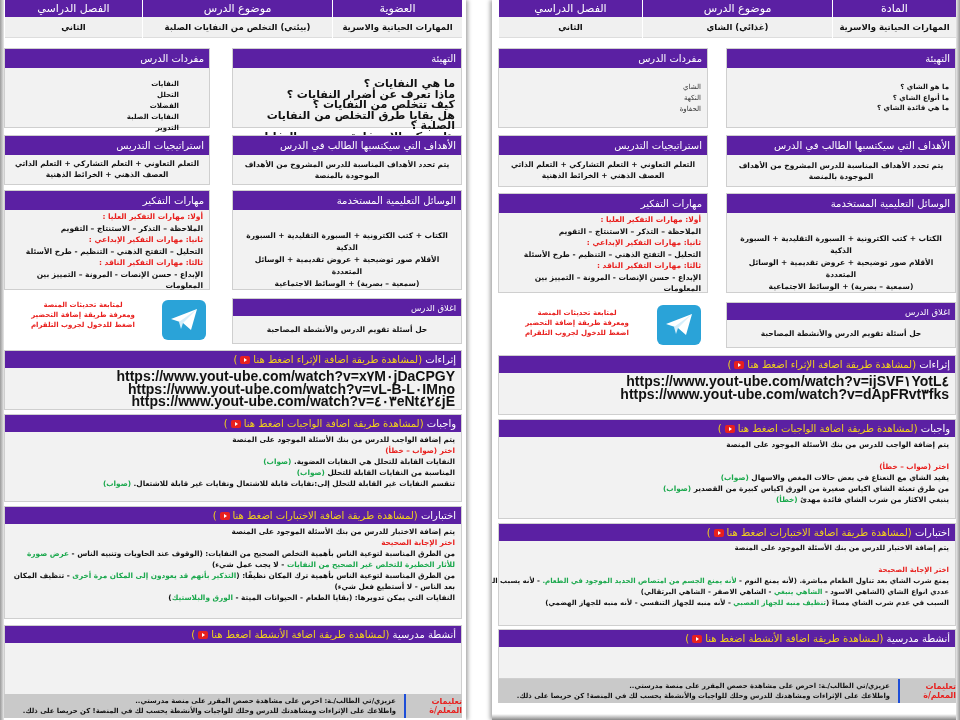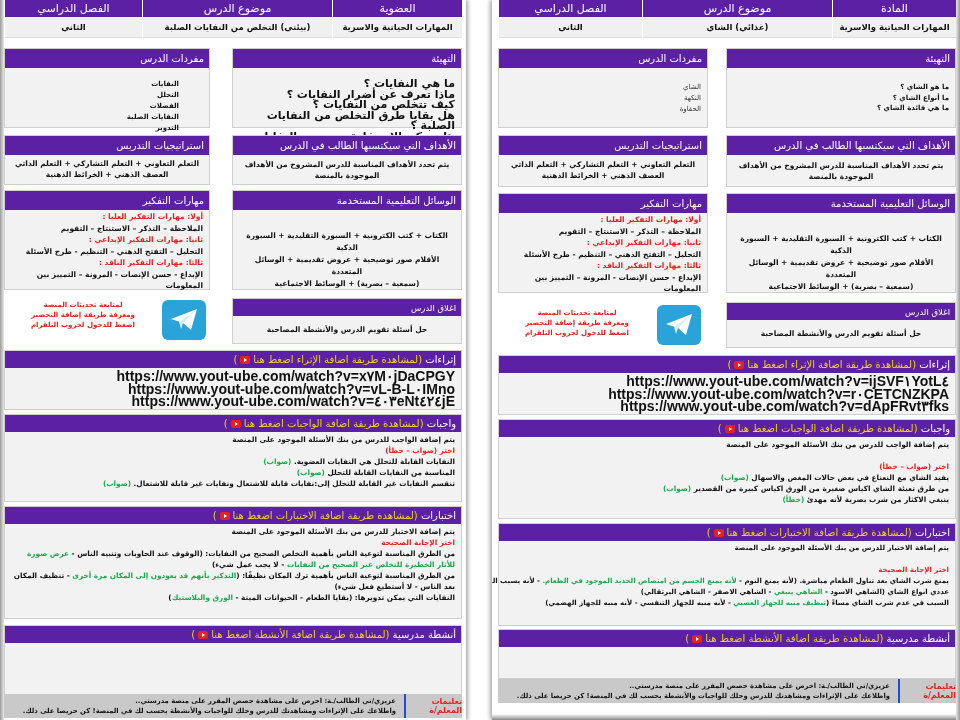--- a/index.html
+++ b/index.html
@@ -281,39 +281,38 @@
 
   <div class="wide" style="top:355px;left:6px;height:60px">
     <div class="title">
       <span>إثراءات</span>&nbsp;
       <span class="yellow">(لمشاهدة طريقة اضافة الإثراء اضغط هنا</span>
       <span class="yt"></span>
       <span class="yellow">)</span>
     </div>
     <div class="body">
       <div class="url">https://www.yout-ube.com/watch?v=ijSVF١YotL٤</div>
-      <div class="url">https://www.yout-ube.com/watch?v=r٠CETCNZKPA</div>
       <div class="url">https://www.yout-ube.com/watch?v=dApFRvt٣fks</div>
     </div>
   </div>
 
   <div class="wide" style="top:419px;left:6px;height:100px">
     <div class="title">
       <span>واجبات</span>&nbsp;
       <span class="yellow">(لمشاهدة طريقة اضافة الواجبات اضغط هنا</span>
       <span class="yt"></span>
       <span class="yellow">)</span>
     </div>
     <div class="body">
       <div>يتم إضافة الواجب للدرس من بنك الأسئلة الموجود على المنصة</div>
       <div style="height:11px"></div>
       <div class="red">اختر (صواب – خطأ)</div>
       <div><span>يفيد الشاي مع النعناع في بعض حالات المغص والاسهال </span><span class="green">(صواب)</span></div>
       <div><span>من طرق تعبئة الشاي اكياس صغيرة من الورق اكياس كبيرة من القصدير </span><span class="green">(صواب)</span></div>
-      <div><span>ينبغي الاكثار من شرب بصرية لأنه مهدئ </span><span class="green">(خطأ)</span></div>
+      <div><span>ينبغي الاكثار من شرب الشاي فائدة مهدئ </span><span class="green">(خطأ)</span></div>
     </div>
   </div>
 
   <div class="wide" style="top:523px;left:6px;height:103px">
     <div class="title">
       <span>اختبارات</span>&nbsp;
       <span class="yellow">(لمشاهدة طريقة اضافة الاختبارات اضغط هنا</span>
       <span class="yt"></span>
       <span class="yellow">)</span>
     </div>

